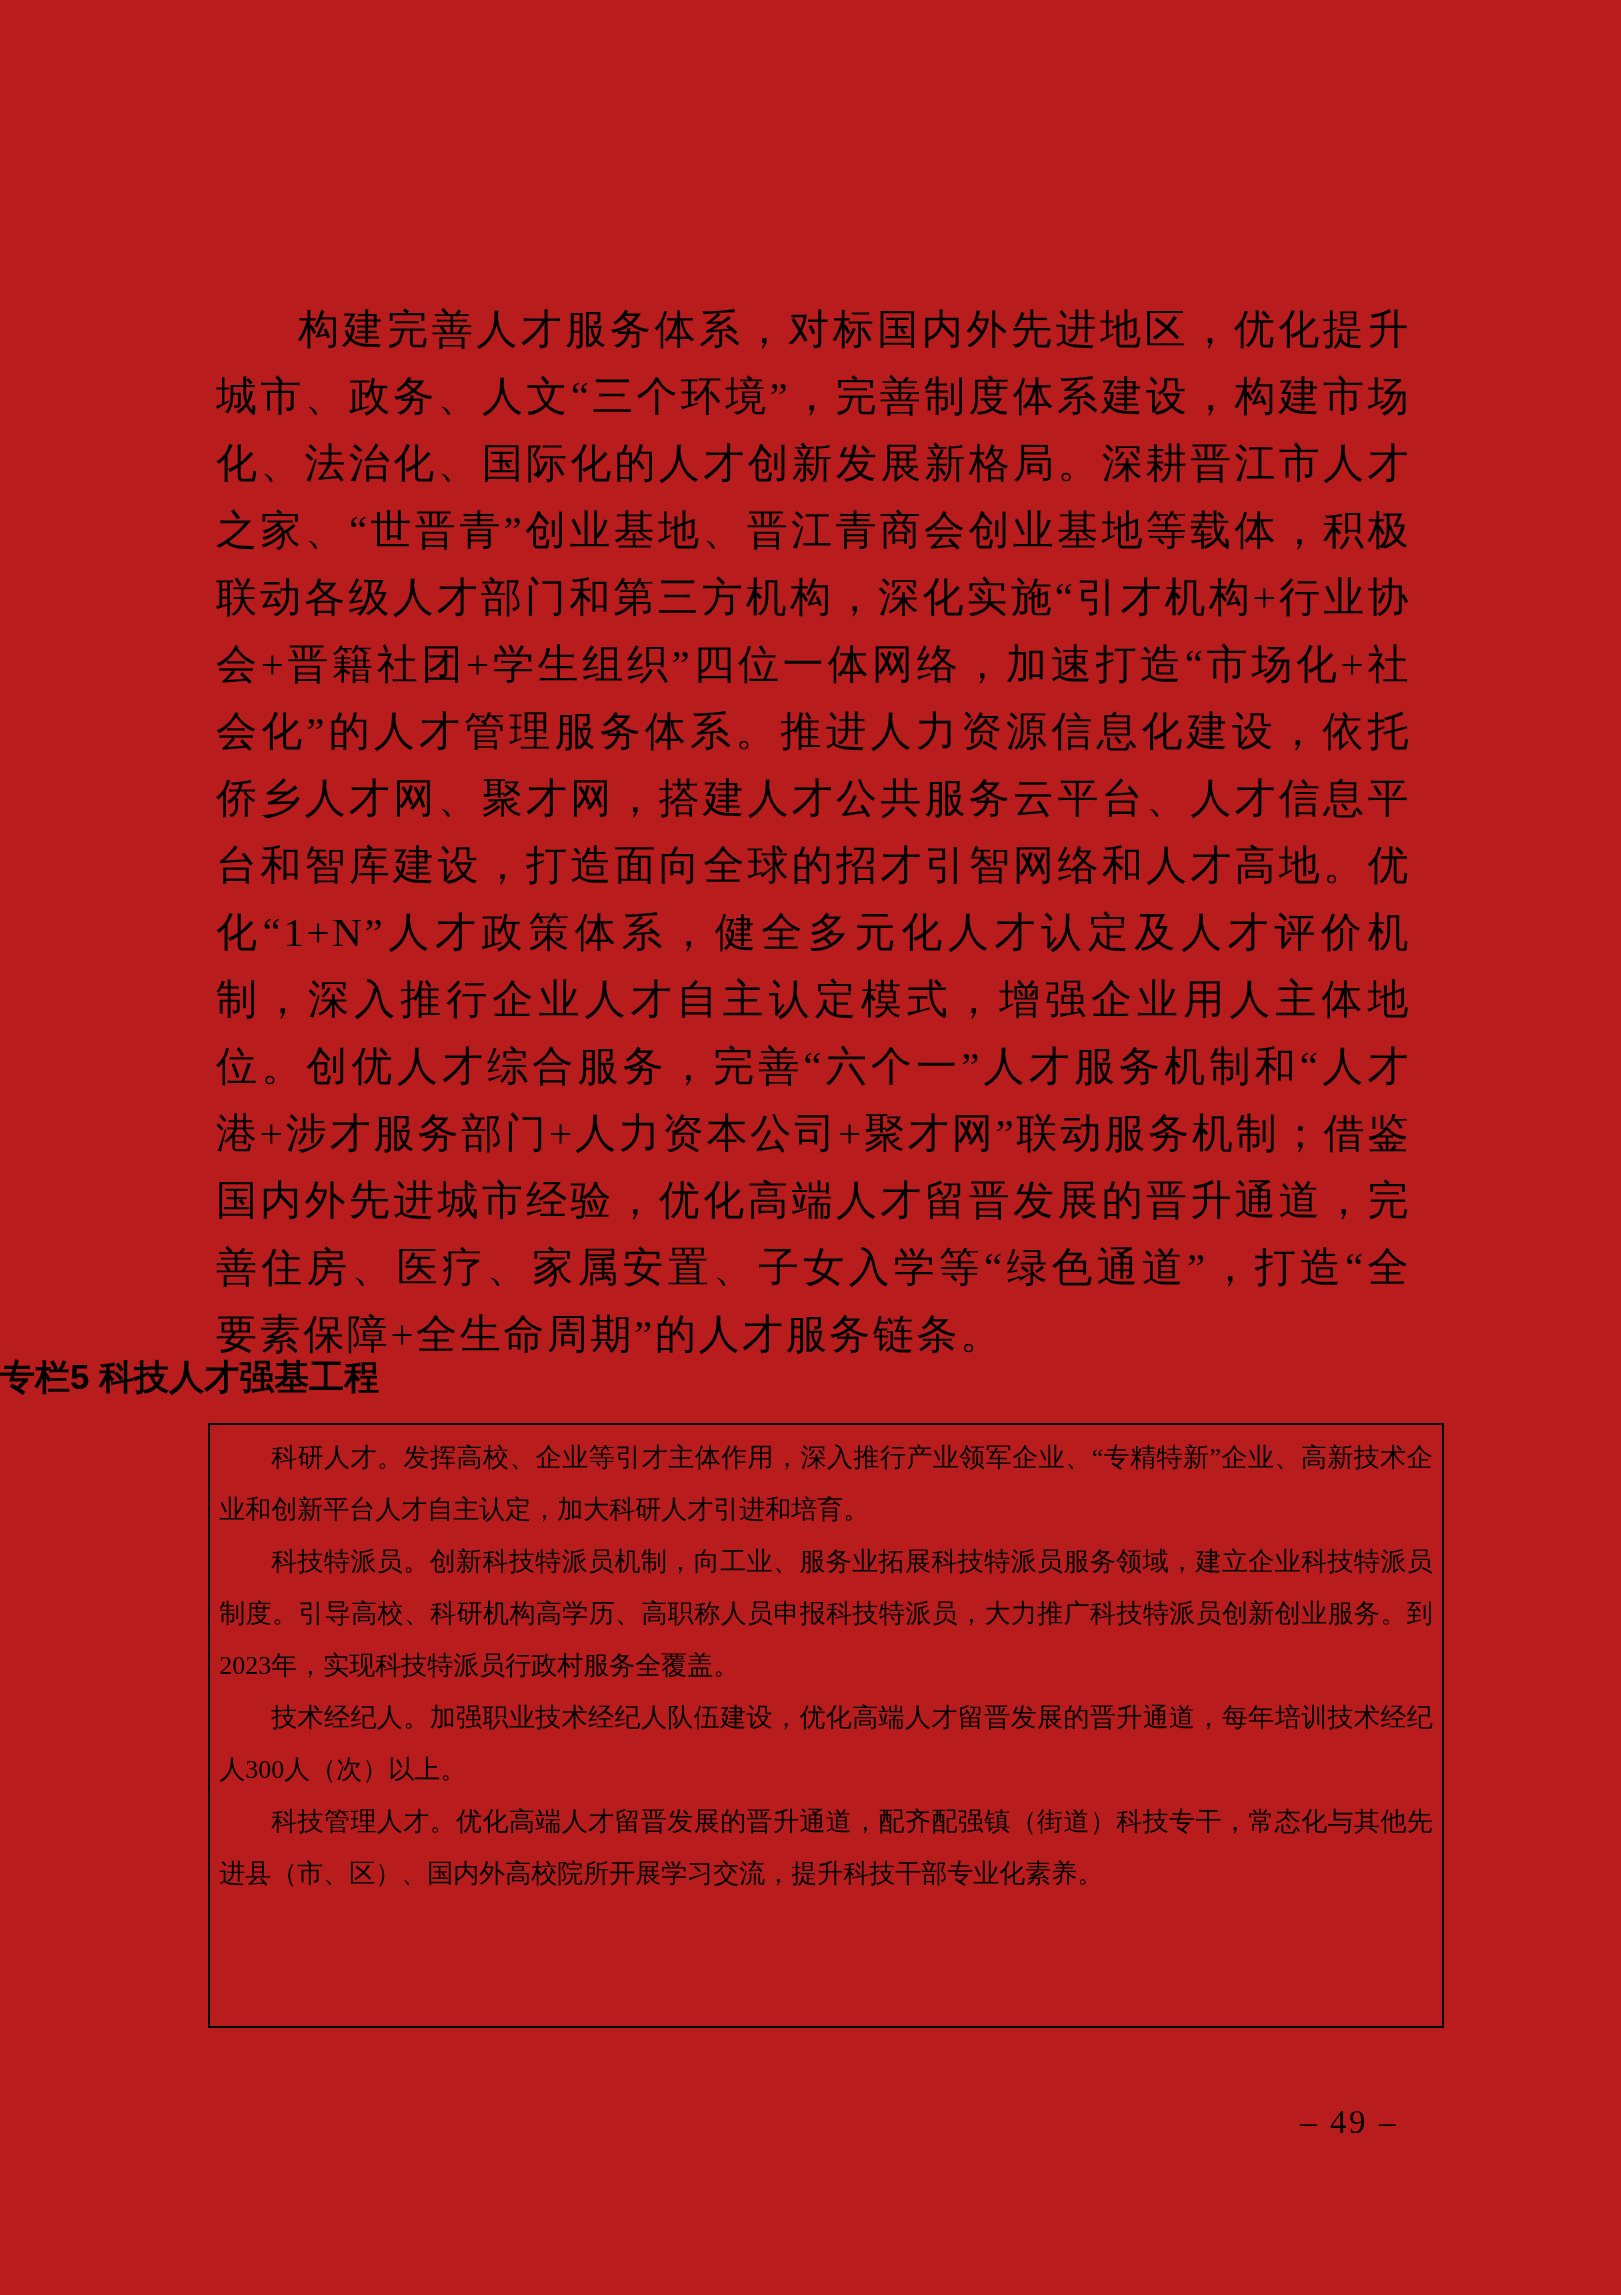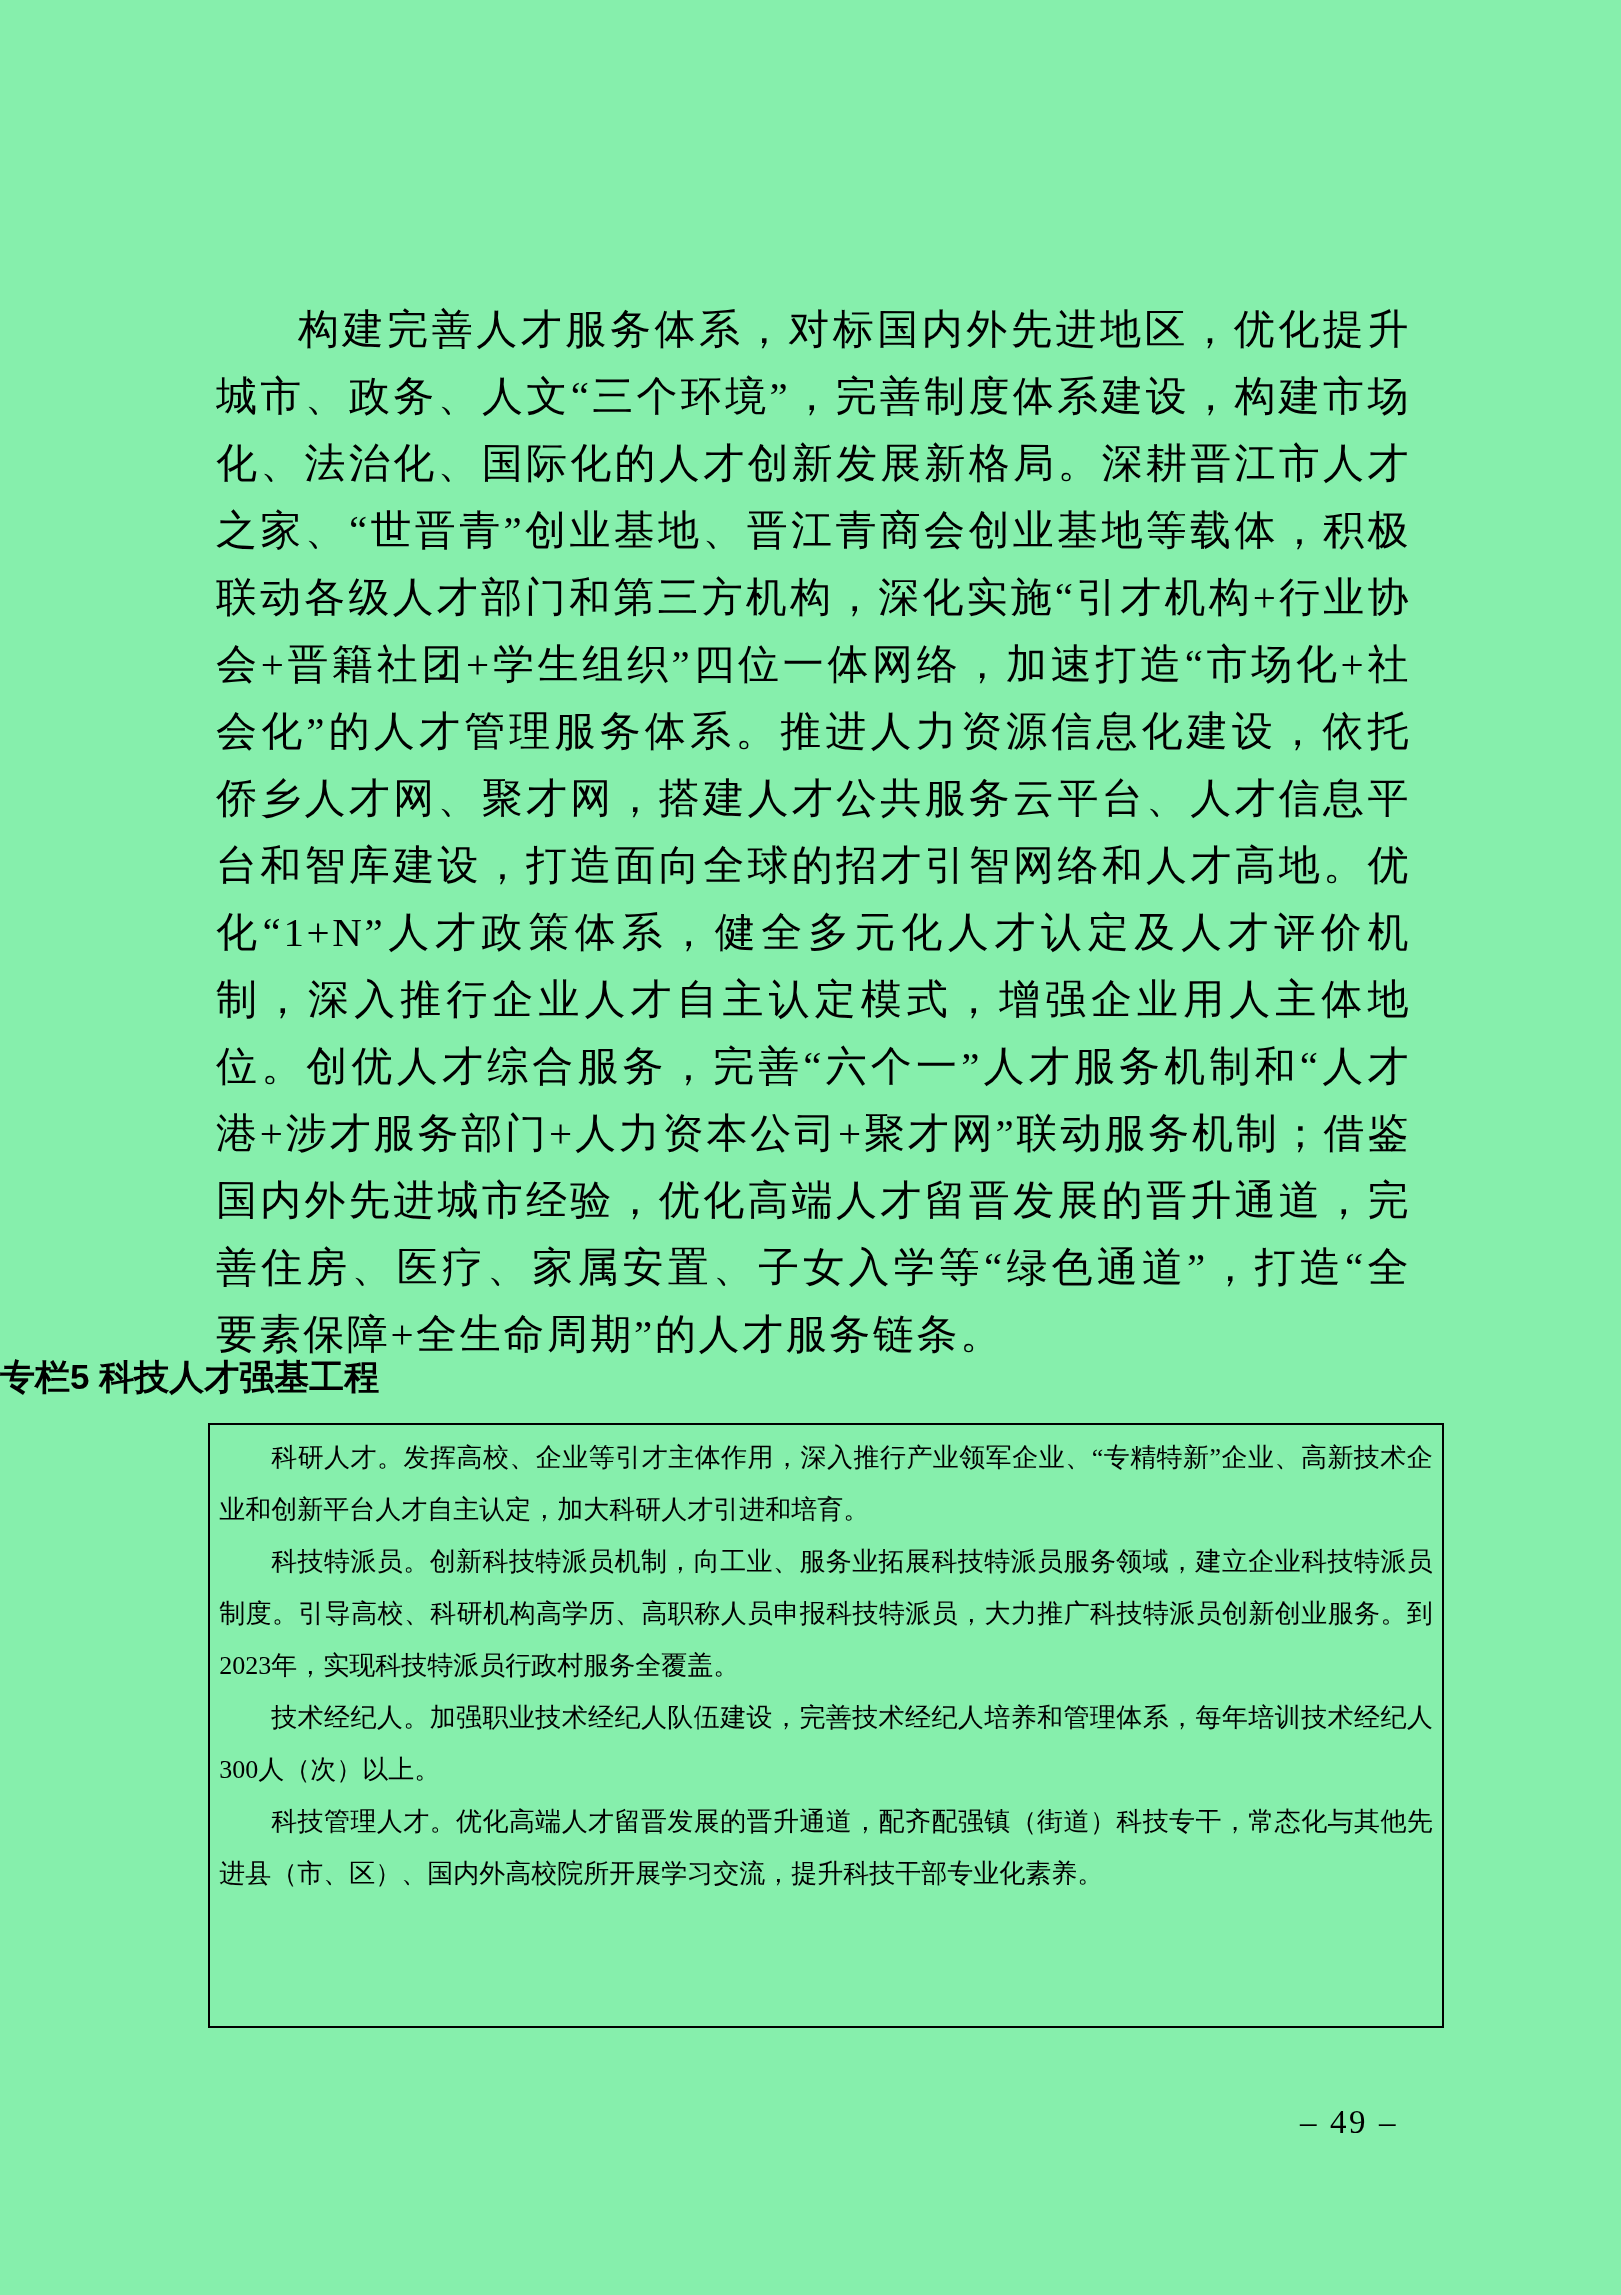--- a/index.html
+++ b/index.html
@@ -4,21 +4,21 @@
 <style>
   html, body {
     margin: 0;
     padding: 0;
     background: #ffffff;
   }
   .page {
     position: relative;
     width: 1621px;
     height: 2295px;
-    background: #86efac;
+    background: #b91c1c;
     color: #000000;
     font-family: "Liberation Serif", serif;
     overflow: hidden;
   }
   .main-para {
     position: absolute;
     left: 216px;
     top: 296px;
     width: 1195px;
     font-size: 41px;
@@ -73,20 +73,20 @@
 
 <div class="page">
 
   <div class="main-para">构建完善人才服务体系，对标国内外先进地区，优化提升城市、政务、人文“三个环境”，完善制度体系建设，构建市场化、法治化、国际化的人才创新发展新格局。深耕晋江市人才之家、“世晋青”创业基地、晋江青商会创业基地等载体，积极联动各级人才部门和第三方机构，深化实施“引才机构+行业协会+晋籍社团+学生组织”四位一体网络，加速打造“市场化+社会化”的人才管理服务体系。推进人力资源信息化建设，依托侨乡人才网、聚才网，搭建人才公共服务云平台、人才信息平台和智库建设，打造面向全球的招才引智网络和人才高地。优化“1+N”人才政策体系，健全多元化人才认定及人才评价机制，深入推行企业人才自主认定模式，增强企业用人主体地位。创优人才综合服务，完善“六个一”人才服务机制和“人才港+涉才服务部门+人力资本公司+聚才网”联动服务机制；借鉴国内外先进城市经验，优化高端人才留晋发展的晋升通道，完善住房、医疗、家属安置、子女入学等“绿色通道”，打造“全要素保障+全生命周期”的人才服务链条。</div>
 
   <div class="box-title">专栏5 科技人才强基工程</div>
 
   <div class="feature-box">
     <p>科研人才。发挥高校、企业等引才主体作用，深入推行产业领军企业、“专精特新”企业、高新技术企业和创新平台人才自主认定，加大科研人才引进和培育。</p>
     <p>科技特派员。创新科技特派员机制，向工业、服务业拓展科技特派员服务领域，建立企业科技特派员制度。引导高校、科研机构高学历、高职称人员申报科技特派员，大力推广科技特派员创新创业服务。到2023年，实现科技特派员行政村服务全覆盖。</p>
-    <p>技术经纪人。加强职业技术经纪人队伍建设，完善技术经纪人培养和管理体系，每年培训技术经纪人300人（次）以上。</p>
+    <p>技术经纪人。加强职业技术经纪人队伍建设，优化高端人才留晋发展的晋升通道，每年培训技术经纪人300人（次）以上。</p>
     <p>科技管理人才。优化高端人才留晋发展的晋升通道，配齐配强镇（街道）科技专干，常态化与其他先进县（市、区）、国内外高校院所开展学习交流，提升科技干部专业化素养。</p>
   </div>
 
   <div class="page-number">– 49 –</div>
 
 </div>
 
 
 </body></html>

